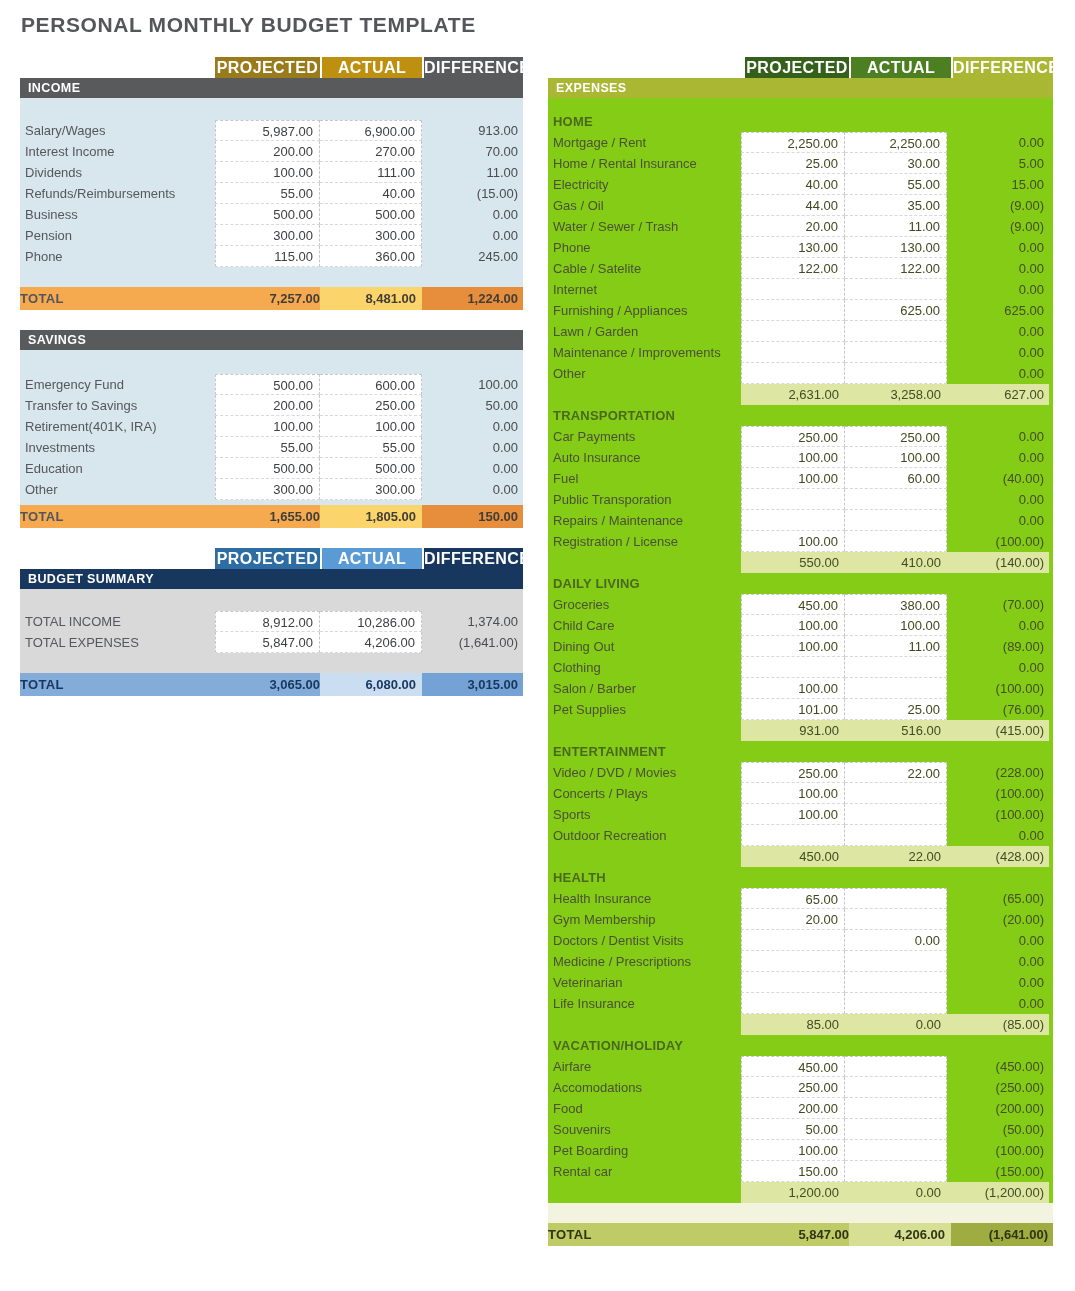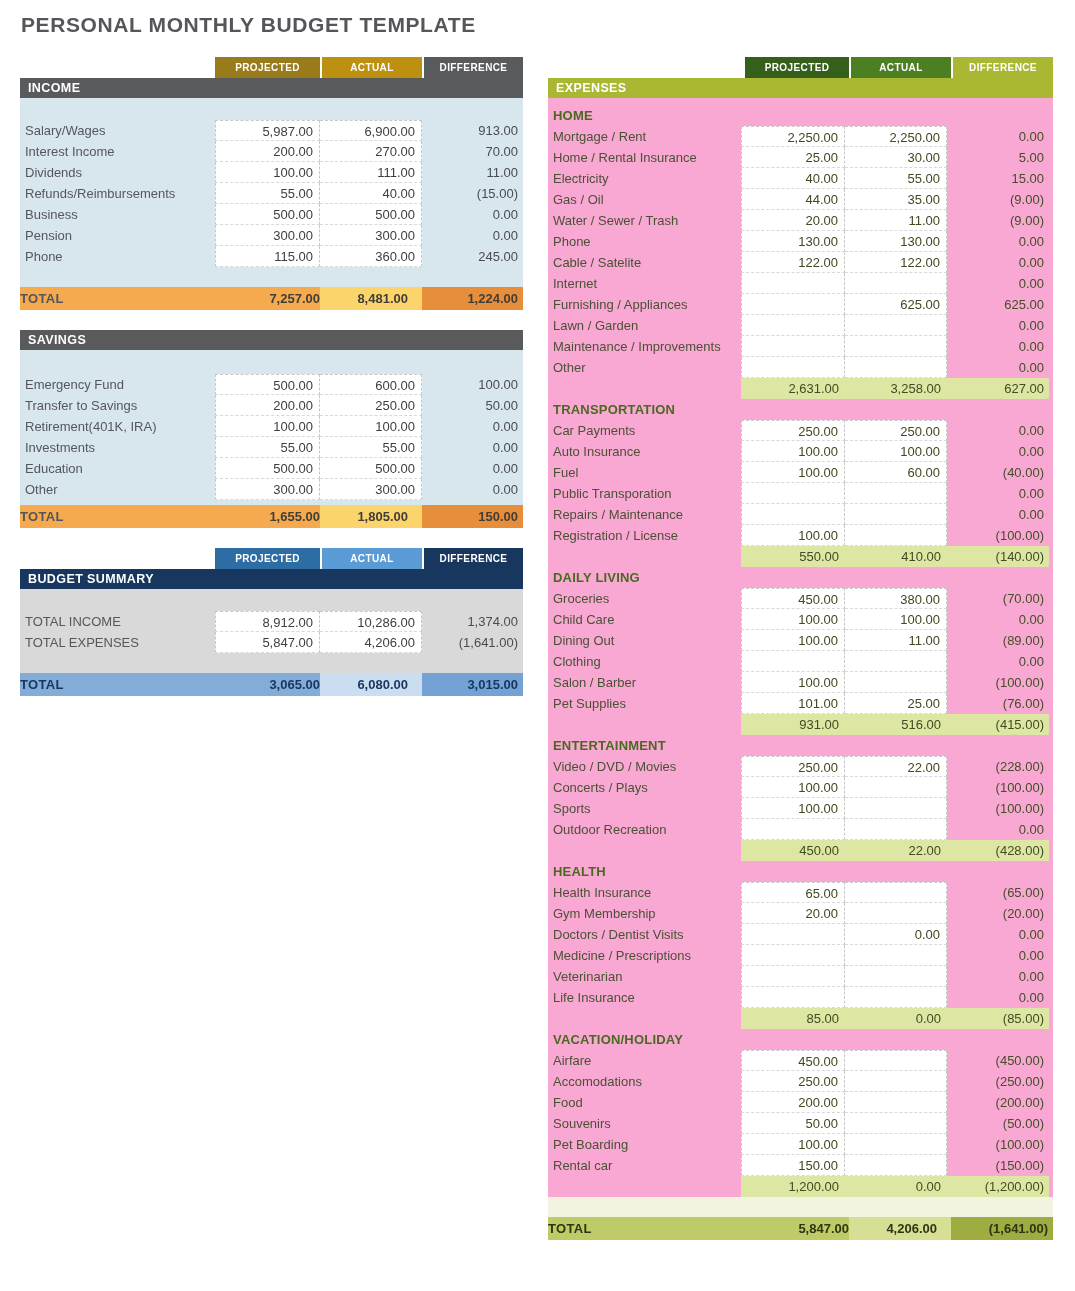--- a/index.html
+++ b/index.html
@@ -12,21 +12,21 @@
 
   .col { position:absolute; top:57px; }
   .col.left  { left:20px;  width:503px; }
   .col.right { left:548px; width:505px; }
 
   
   .head-row { display:flex; height:21px; }
   .head-row .head-spacer { background:transparent; }
   .left  .head-spacer { width:195px; }
   .right .head-spacer { width:197px; }
-  .head { color:#fff; font-weight:bold; font-size:10px; text-align:center; line-height:21px;
+  .head { color:#fff; font-weight:bold; font-size:16px; text-align:center; line-height:21px;
           letter-spacing:0.4px; }
   .left  .head.proj { width:105px; } .left  .head.act { width:102px; border-left:2px solid #fff; }
   .left  .head.diff { width:101px; border-left:2px solid #fff; }
   .right .head.proj { width:104px; } .right .head.act { width:102px; border-left:2px solid #fff; }
   .right .head.diff { width:102px; border-left:2px solid #fff; }
   .theme-gold  .head.proj { background:#9A7B1B; } .theme-gold  .head.act { background:#BE9010; }
   .theme-gold  .head.diff { background:#595A5C; }
   .theme-blue  .head.proj { background:#2E6DA4; } .theme-blue  .head.act { background:#5B9BD5; }
   .theme-blue  .head.diff { background:#17375E; }
   .theme-green .head.proj { background:#35601B; } .theme-green .head.act { background:#4C7F22; }
@@ -37,21 +37,21 @@
          padding-left:8px; letter-spacing:0.4px; }
   .bar.gray  { background:#595A5C; }
   .bar.navy  { background:#17375E; }
   .bar.olive { background:#A9B733; }
 
   
   .body { width:100%; }
   .body.blue { background:#D8E6EE; padding-top:22px; padding-bottom:20px; }
   .body.blue.savings { padding-top:24px; padding-bottom:5px; }
   .body.grey { background:#D9D9D9; padding-top:22px; padding-bottom:20px; }
-  .body.green { background:#f9a8d4; padding-top:7px; }
+  .body.green { background:#84cc16; padding-top:13px; }
 
   
   .row { display:flex; height:21px; line-height:21px; font-size:13px; }
   .cell.label { padding-left:5px; color:#55575C; }
   .left  .cell.label { width:195px; }
   .right .cell.label { width:193px; color:#4B5134; }
   .cell.input { background:#fff; text-align:right; padding-right:6px; color:#3C3E42;
                 border-right:1px dashed #c7c7c7; border-bottom:1px dashed #d8d8d8; }
   .right .cell.input { color:#40491F; }
   .cell.input.proj { border-left:1px dashed #c7c7c7; }
@@ -68,21 +68,21 @@
   .subtotal-row { display:flex; height:21px; line-height:21px; font-size:13px; }
   .subtotal-row .cell.sub { background:#DDE7A3; text-align:right; padding-right:6px; color:#414C22; }
   .subtotal-row .cell.sub.diff { padding-right:5px; }
 
   
   .total-row { display:flex; height:23px; line-height:23px; font-size:13px; font-weight:bold; }
   .total-row .t-labelproj { display:flex; justify-content:space-between; }
   .left  .t-labelproj { width:300px; } .right .t-labelproj { width:301px; }
   .t-labelproj .t-label { letter-spacing:0.3px; }
   .t-labelproj .t-val { padding-right:0; }
-  .total-row .t-act { text-align:right; padding-right:14px; }
+  .total-row .t-act { text-align:right; padding-right:6px; }
   .left  .t-act { width:102px; } .right .t-act { width:102px; }
   .total-row .t-diff { text-align:right; padding-right:5px; }
   .left  .t-diff { width:101px; } .right .t-diff { width:102px; }
   .total-orange .t-labelproj { background:#F6AA50; } .total-orange .t-act { background:#FBD56C; }
   .total-orange .t-diff { background:#E78E3C; }
   .total-orange { color:#413E38; } .total-orange .t-label { color:#54555A; }
   .total-blue .t-labelproj { background:#84ACD8; } .total-blue .t-act { background:#CBDDF1; }
   .total-blue .t-diff { background:#74A2D4; } .total-blue { color:#17375E; }
   .total-olive .t-labelproj { background:#BECB66; } .total-olive .t-act { background:#D6DF94; }
   .total-olive .t-diff { background:#9EAC41; } .total-olive { color:#2E3512; }

